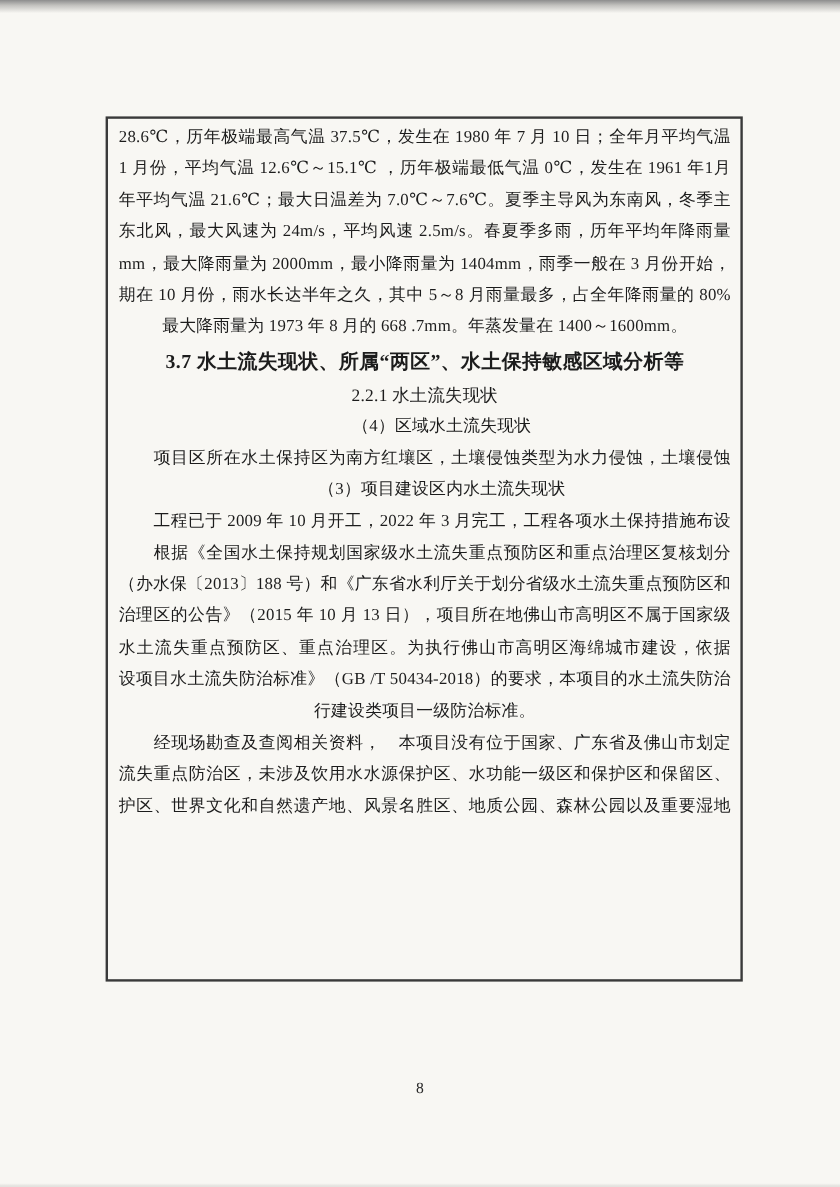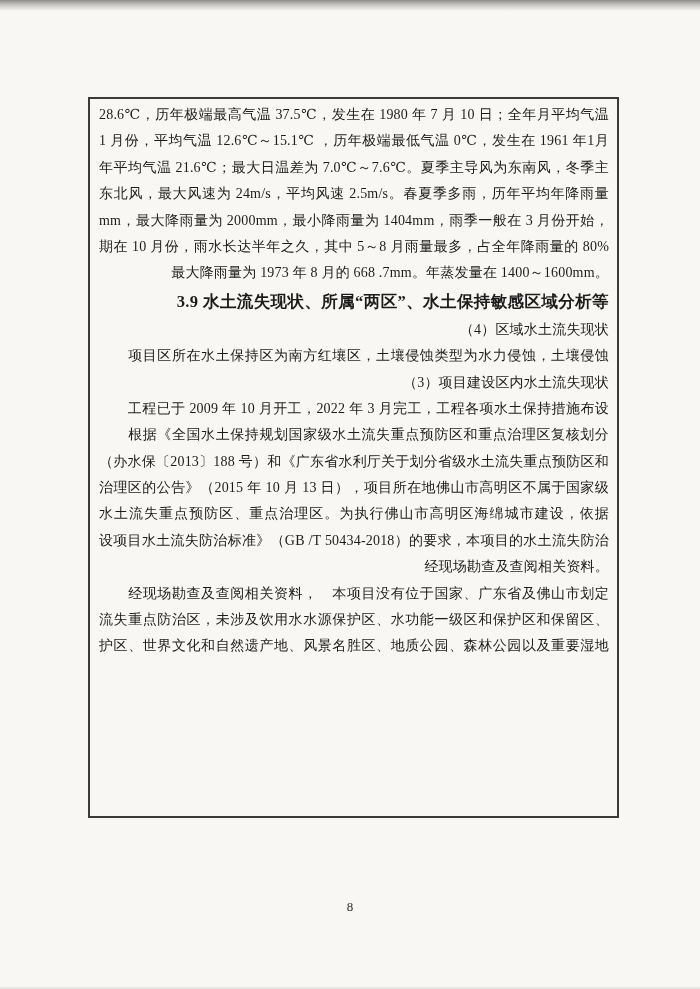--- a/index.html
+++ b/index.html
@@ -32,21 +32,21 @@
     box-sizing: border-box;
   }
   .line {
     font-size: 14px;
     line-height: 26.4px;
     height: 26.4px;
     color: #1c1c1c;
     letter-spacing: 0.2px;
     white-space: nowrap;
     overflow: hidden;
-    text-align: right;
+    text-align: center;
   }
   .line.fill {
     white-space: normal;
     text-align: justify;
     text-align-last: justify;
   }
   .line.h1 {
     font-size: 16.5px;
     font-weight: bold;
     line-height: 30px;
@@ -74,31 +74,32 @@
 
 <div class="content-frame">
   <div class="doc-body">
       <div class="line fill">28.6℃，历年极端最高气温 37.5℃，发生在 1980 年 7 月 10 日；全年月平均气温最冷为</div>
       <div class="line fill">1 月份，平均气温 12.6℃～15.1℃ ，历年极端最低气温 0℃，发生在 1961 年1月 19 日；</div>
       <div class="line fill">年平均气温 21.6℃；最大日温差为 7.0℃～7.6℃。夏季主导风为东南风，冬季主导风为</div>
       <div class="line fill">东北风，最大风速为 24m/s，平均风速 2.5m/s。春夏季多雨，历年平均年降雨量 1702</div>
       <div class="line fill">mm，最大降雨量为 2000mm，最小降雨量为 1404mm，雨季一般在 3 月份开始，结束</div>
       <div class="line fill">期在 10 月份，雨水长达半年之久，其中 5～8 月雨量最多，占全年降雨量的 80%左右。</div>
       <div class="line">最大降雨量为 1973 年 8 月的 668 .7mm。年蒸发量在 1400～1600mm。</div>
-      <div class="line h1">3.9 水土流失现状、所属“两区”、水土保持敏感区域分析等</div>
+      <div class="line h1">3.7 水土流失现状、所属“两区”、水土保持敏感区域分析等</div>
+      <div class="line h2">2.2.1 水土流失现状</div>
       <div class="line">　　（4）区域水土流失现状</div>
       <div class="line fill">　　项目区所在水土保持区为南方红壤区，土壤侵蚀类型为水力侵蚀，土壤侵蚀强度以</div>
       <div class="line">　　（3）项目建设区内水土流失现状</div>
       <div class="line fill">　　工程已于 2009 年 10 月开工，2022 年 3 月完工，工程各项水土保持措施布设完成，</div>
       <div class="line fill">　　根据《全国水土保持规划国家级水土流失重点预防区和重点治理区复核划分成果》</div>
       <div class="line fill">（办水保〔2013〕188 号）和《广东省水利厅关于划分省级水土流失重点预防区和重点</div>
       <div class="line fill">治理区的公告》（2015 年 10 月 13 日），项目所在地佛山市高明区不属于国家级或广东省</div>
       <div class="line fill">水土流失重点预防区、重点治理区。为执行佛山市高明区海绵城市建设，依据《生产建</div>
       <div class="line fill">设项目水土流失防治标准》（GB /T 50434-2018）的要求，本项目的水土流失防治标准执</div>
-      <div class="line">经现场勘查及查阅相关资料。</div>
+      <div class="line">行建设类项目一级防治标准。</div>
       <div class="line fill">　　经现场勘查及查阅相关资料，　本项目没有位于国家、广东省及佛山市划定的水土</div>
       <div class="line fill">流失重点防治区，未涉及饮用水水源保护区、水功能一级区和保护区和保留区、自然保</div>
       <div class="line fill">护区、世界文化和自然遗产地、风景名胜区、地质公园、森林公园以及重要湿地等水土</div>
     </div>
 </div>
 
 <div class="page-number">8</div>
 
 <div class="scan-bottom-edge"></div>
 

